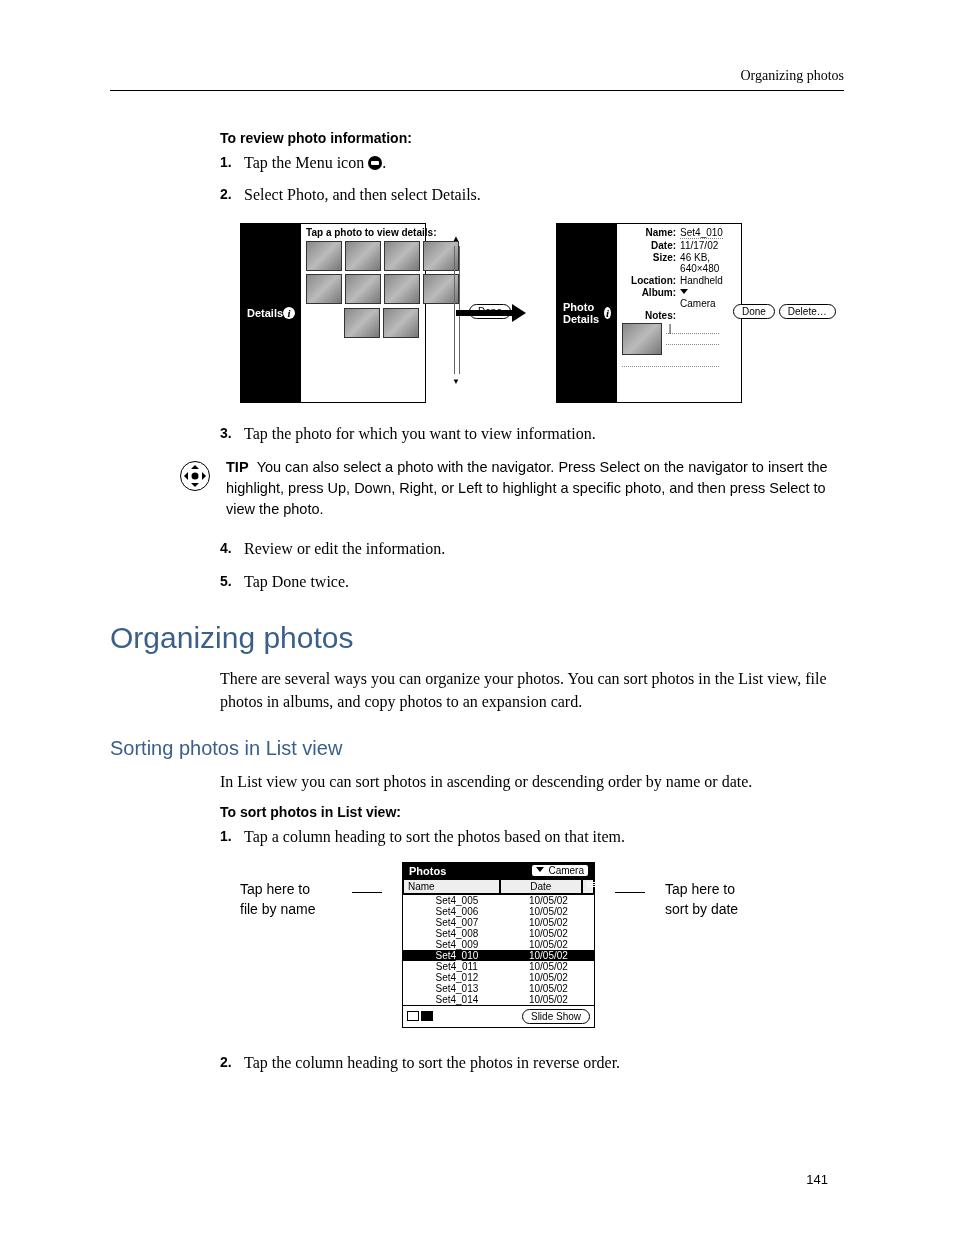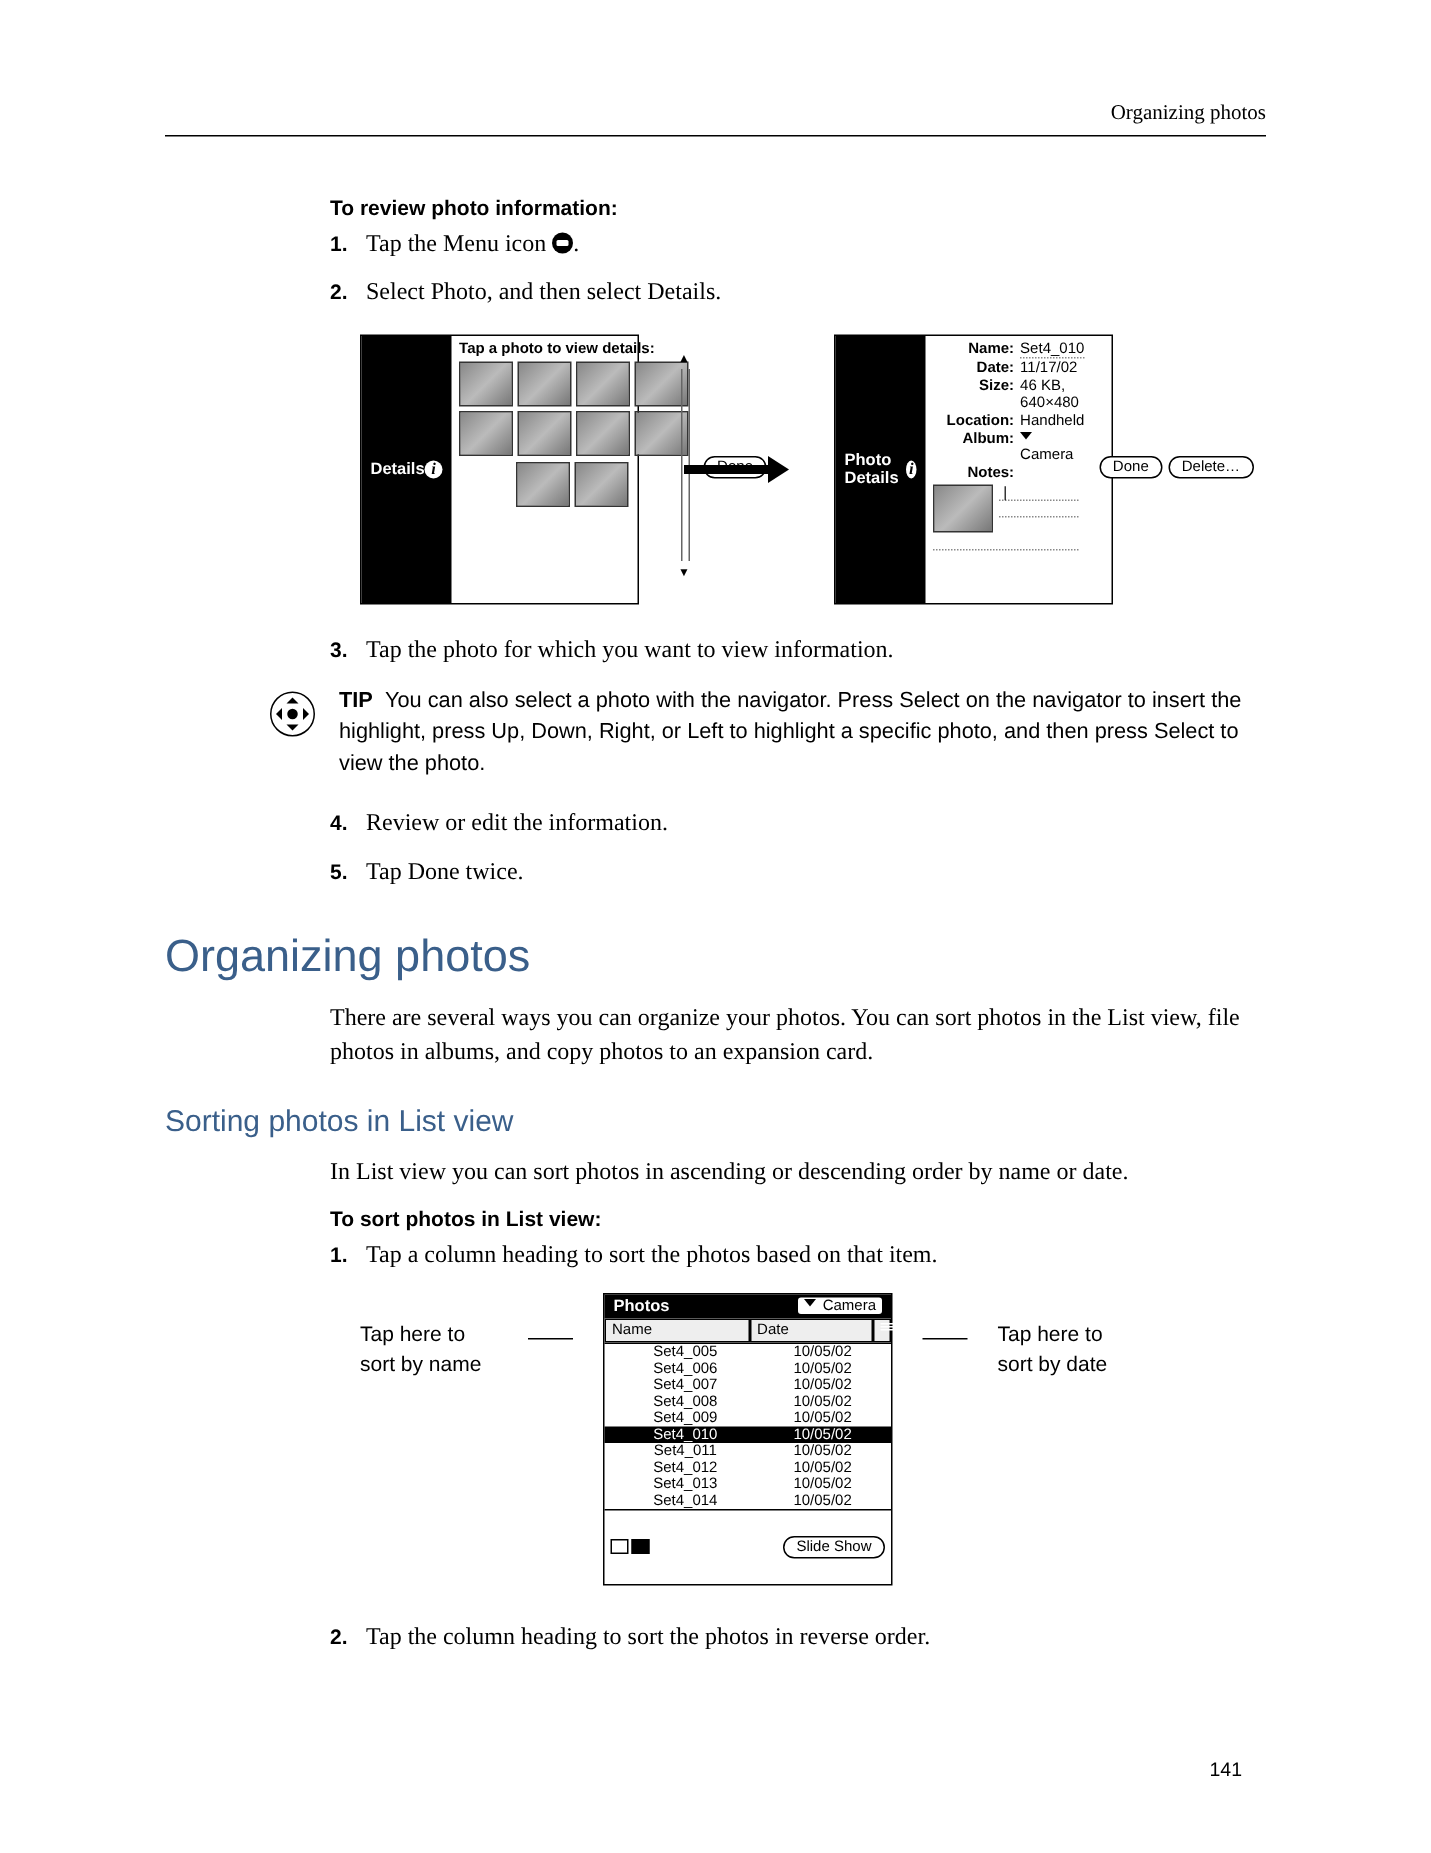--- a/index.html
+++ b/index.html
@@ -317,36 +317,36 @@
     display: flex;
     border-bottom: 1px solid #000;
   }
   .col-headers div {
     border: 1px solid #000;
     padding: 1px 4px;
     font-size: 10px;
     background: #eee;
   }
   .name-col { flex: 1.2; }
-  .date-col { flex: 1; }
+  .date-col { flex: 1; text-align: center; }
   .list-rows { position: relative; }
   .list-row {
     display: flex;
     padding: 0 4px;
     font-size: 10px;
     text-align: center;
   }
   .list-row.selected { background: #000; color: #fff; }
   .list-row .n { flex: 1.2; }
   .list-row .d { flex: 1; }
   .list-footer {
     display: flex;
     justify-content: space-between;
     align-items: center;
-    padding: 17px 4px;
+    padding: 3px 4px;
     border-top: 1px solid #000;
   }
   .view-icons {
     display: flex;
     gap: 2px;
   }
   .view-icon {
     width: 12px; height: 10px;
     border: 1px solid #000;
     display: inline-block;
@@ -528,21 +528,21 @@
     <div class="proc-heading">To sort photos in List view:</div>
     <div class="step">
       <div class="step-num">1.</div>
       <div class="step-text">Tap a column heading to sort the photos based on that item.</div>
     </div>
   </div>
 
   <div class="list-figure">
     <div class="callout left">
       <span>Tap here to</span><br>
-      <span>sort by name</span>
+      <span>file by name</span>
     </div>
     <div class="line-connector" style="margin-left:-18px;"></div>
     <div class="list-screen">
       <div class="list-title">
         <span>Photos</span>
         <span class="cam-label"><span class="dropdown-tri" style="border-top-color:#000"></span> <span>Camera</span></span>
       </div>
       <div class="col-headers">
         <div class="name-col">Name</div>
         <div class="date-col">Date</div>

